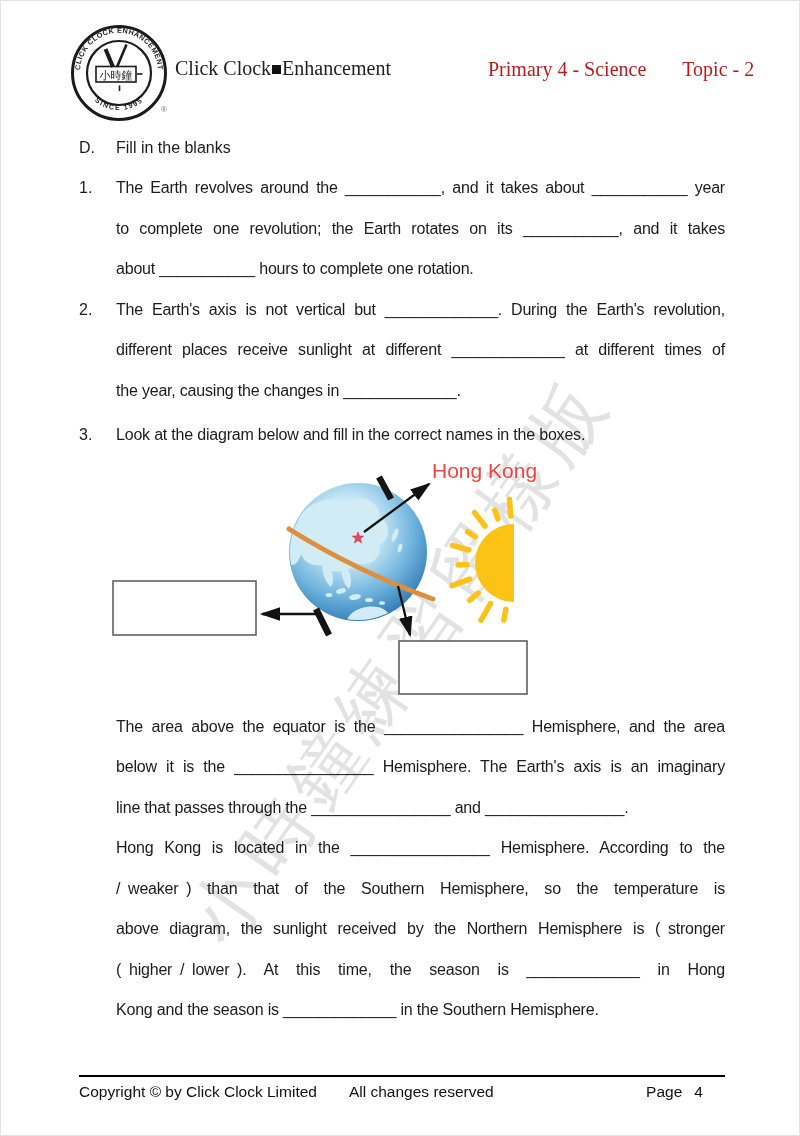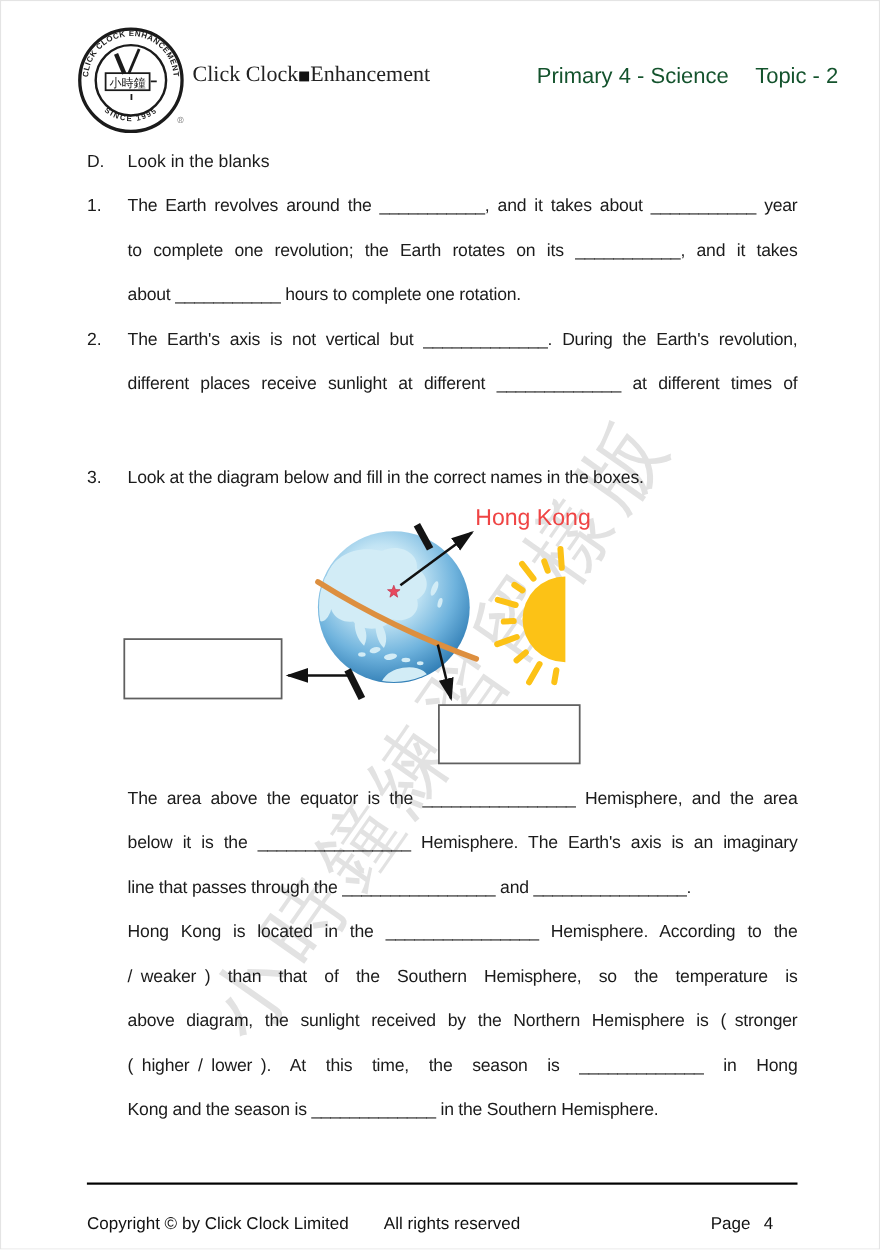--- a/index.html
+++ b/index.html
@@ -18,39 +18,39 @@
   
   .logo-svg { position:absolute; left:68px; top:22px; width:100px; height:100px; z-index:2; }
   .brand {
     position:absolute; left:174px; top:56px; z-index:2;
     font-family:"Liberation Serif","DejaVu Serif",serif; font-size:20px; color:#222;
     display:flex; align-items:center;
   }
   .brand-square { display:inline-block; width:9px; height:9px; background:#111; margin:2px 1px 0 1px; }
   .hdr-right {
     position:absolute; left:487px; top:57px; z-index:2;
-    font-family:Liberation Sans, sans-serif; font-size:20px; color:#14532d;
-    display:flex; gap:24px; white-space:nowrap;
+    font-family:Liberation Serif, serif; font-size:20px; color:#b91c1c;
+    display:flex; gap:36px; white-space:nowrap;
   }
   
   .row { position:absolute; left:78px; width:646px; display:flex; z-index:2; }
   .qnum { width:37px; flex:none; font-size:16px; line-height:40.5px; }
   .qbody { flex:1; font-size:16px; letter-spacing:-0.2px; min-width:0; }
   .tline { line-height:40.5px; white-space:pre-wrap; }
   .just  { text-align:justify; text-align-last:justify; }
   .sec-title { font-size:16px; line-height:28px; }
   .sec-num  { width:37px; flex:none; font-size:16px; line-height:28px; }
   
   .diagram-svg { position:absolute; left:100px; top:450px; z-index:2; }
   .hk-label { position:absolute; left:431px; top:458px; z-index:3; font-size:21px; color:#ef4444; white-space:nowrap; }
   
   .footer-rule { position:absolute; left:78px; top:1074px; width:646px; border-top:2px solid #000; z-index:2; }
   .footer-row {
     position:absolute; left:78px; top:1080px; width:646px; z-index:2;
-    display:flex; font-size:15.5px; line-height:22px; color:#111;margin-top:21px;
+    display:flex; font-size:15.5px; line-height:22px; color:#111;
   }
   .footer-rights { margin-left:32px; }
   .footer-page { margin-left:auto; padding-right:22px; white-space:pre; }
 </style>
 </head>
 <body>
 
 <div class="page">
 
   <div class="watermark">小時鐘練習留樣版</div>
@@ -82,37 +82,38 @@
       <span class="brand-square"></span>
       <span>Enhancement</span>
   </div>
   <div class="hdr-right">
     <span>Primary 4 - Science</span>
     <span>Topic - 2</span>
   </div>
 
   <div class="row" style="top:133px;">
     <div class="sec-num">D.</div>
-    <div class="sec-title">Look in the blanks</div>
+    <div class="sec-title">Fill in the blanks</div>
   </div>
 
   <div class="row" style="top:167px;">
     <div class="qnum">1.</div>
     <div class="qbody">
       <div class="tline just">The Earth revolves around the ___________, and it takes about ___________ year</div>
       <div class="tline just">to complete one revolution; the Earth rotates on its ___________, and it takes</div>
       <div class="tline">about ___________ hours to complete one rotation.</div>
     </div>
   </div>
 
   <div class="row" style="top:288.5px;">
     <div class="qnum">2.</div>
     <div class="qbody">
       <div class="tline just">The Earth's axis is not vertical but _____________. During the Earth's revolution,</div>
       <div class="tline just">different places receive sunlight at different _____________ at different times of</div>
+      <div class="tline">the year, causing the changes in _____________.</div>
     </div>
   </div>
 
   <div class="row" style="top:414px;">
     <div class="qnum">3.</div>
     <div class="qbody">
       <div class="tline">Look at the diagram below and fill in the correct names in the boxes.</div>
     </div>
   </div>
 
@@ -191,17 +192,17 @@
       <div class="tline just">/ weaker ) than that of the Southern Hemisphere, so the temperature is</div>
       <div class="tline just">above diagram, the sunlight received by the Northern Hemisphere is ( stronger</div>
       <div class="tline just">( higher / lower ). At this time, the season is _____________ in Hong</div>
       <div class="tline">Kong and the season is _____________ in the Southern Hemisphere.</div>
     </div>
   </div>
 
   <div class="footer-rule"></div>
   <div class="footer-row">
     <span>Copyright © by Click Clock Limited</span>
-    <span class="footer-rights">All rights reserved</span>
+    <span class="footer-rights">All changes reserved</span>
     <span class="footer-page">Page  4</span>
   </div>
 
 </div>
 
 </body></html>

